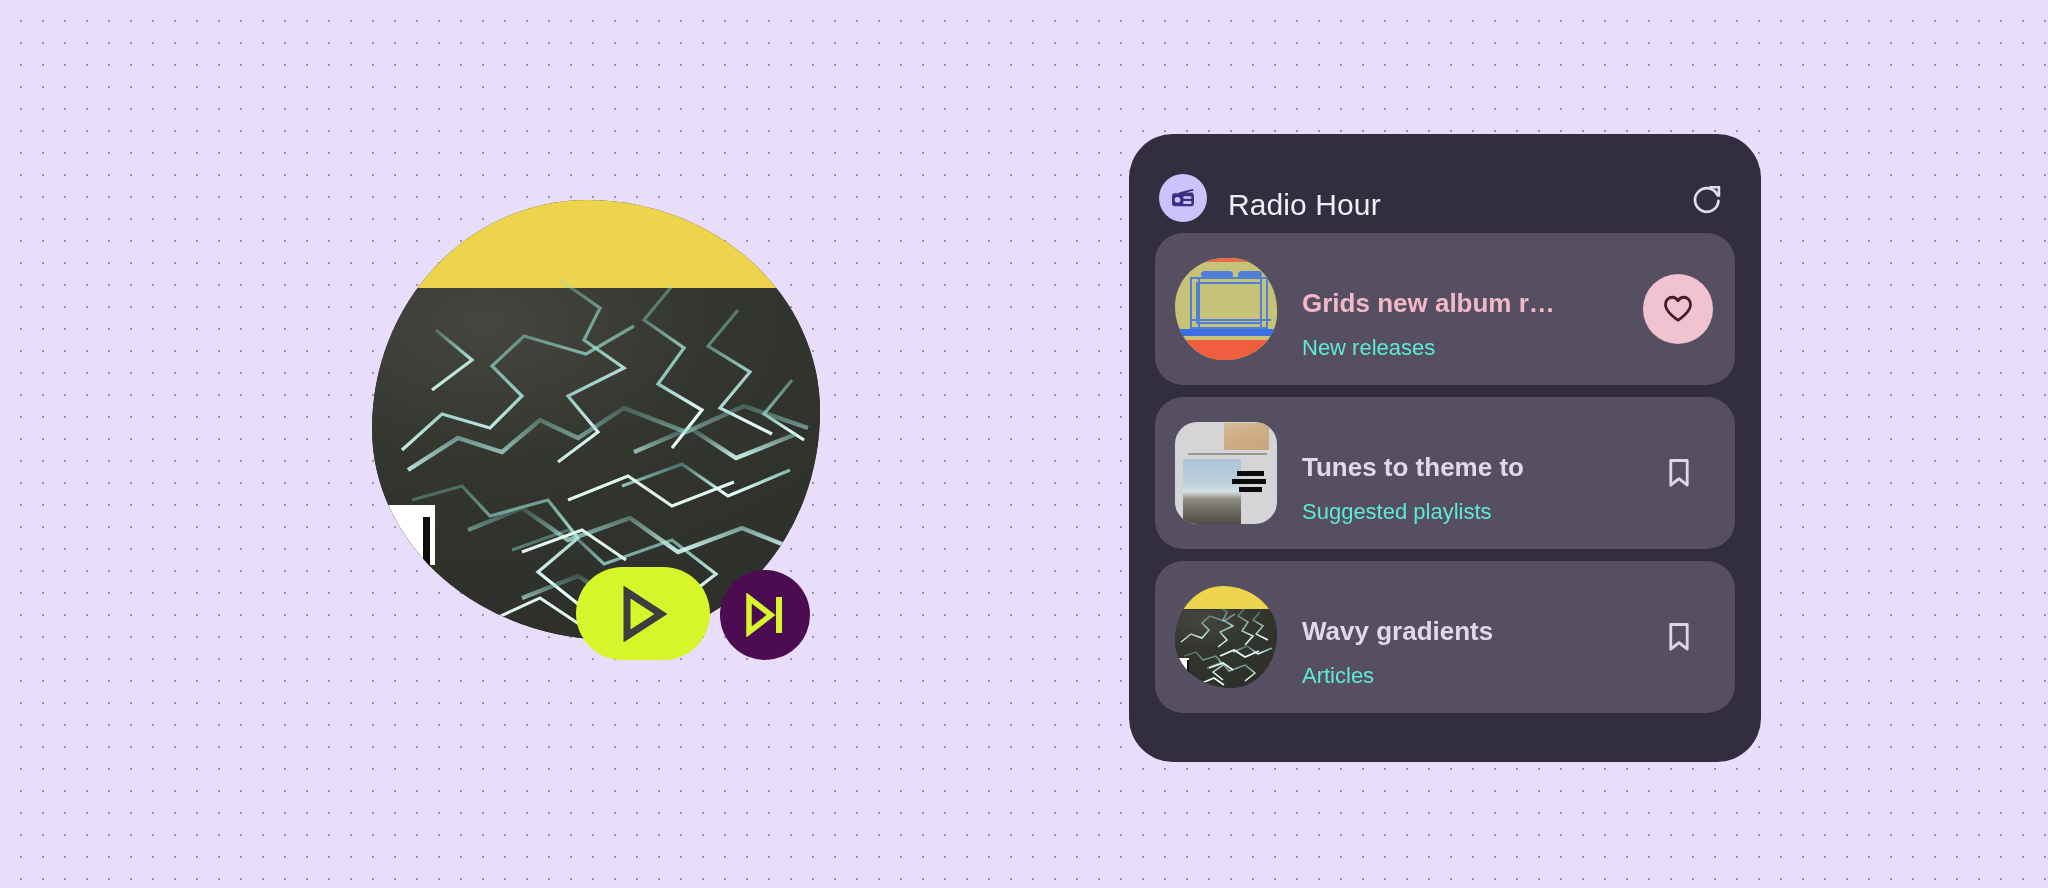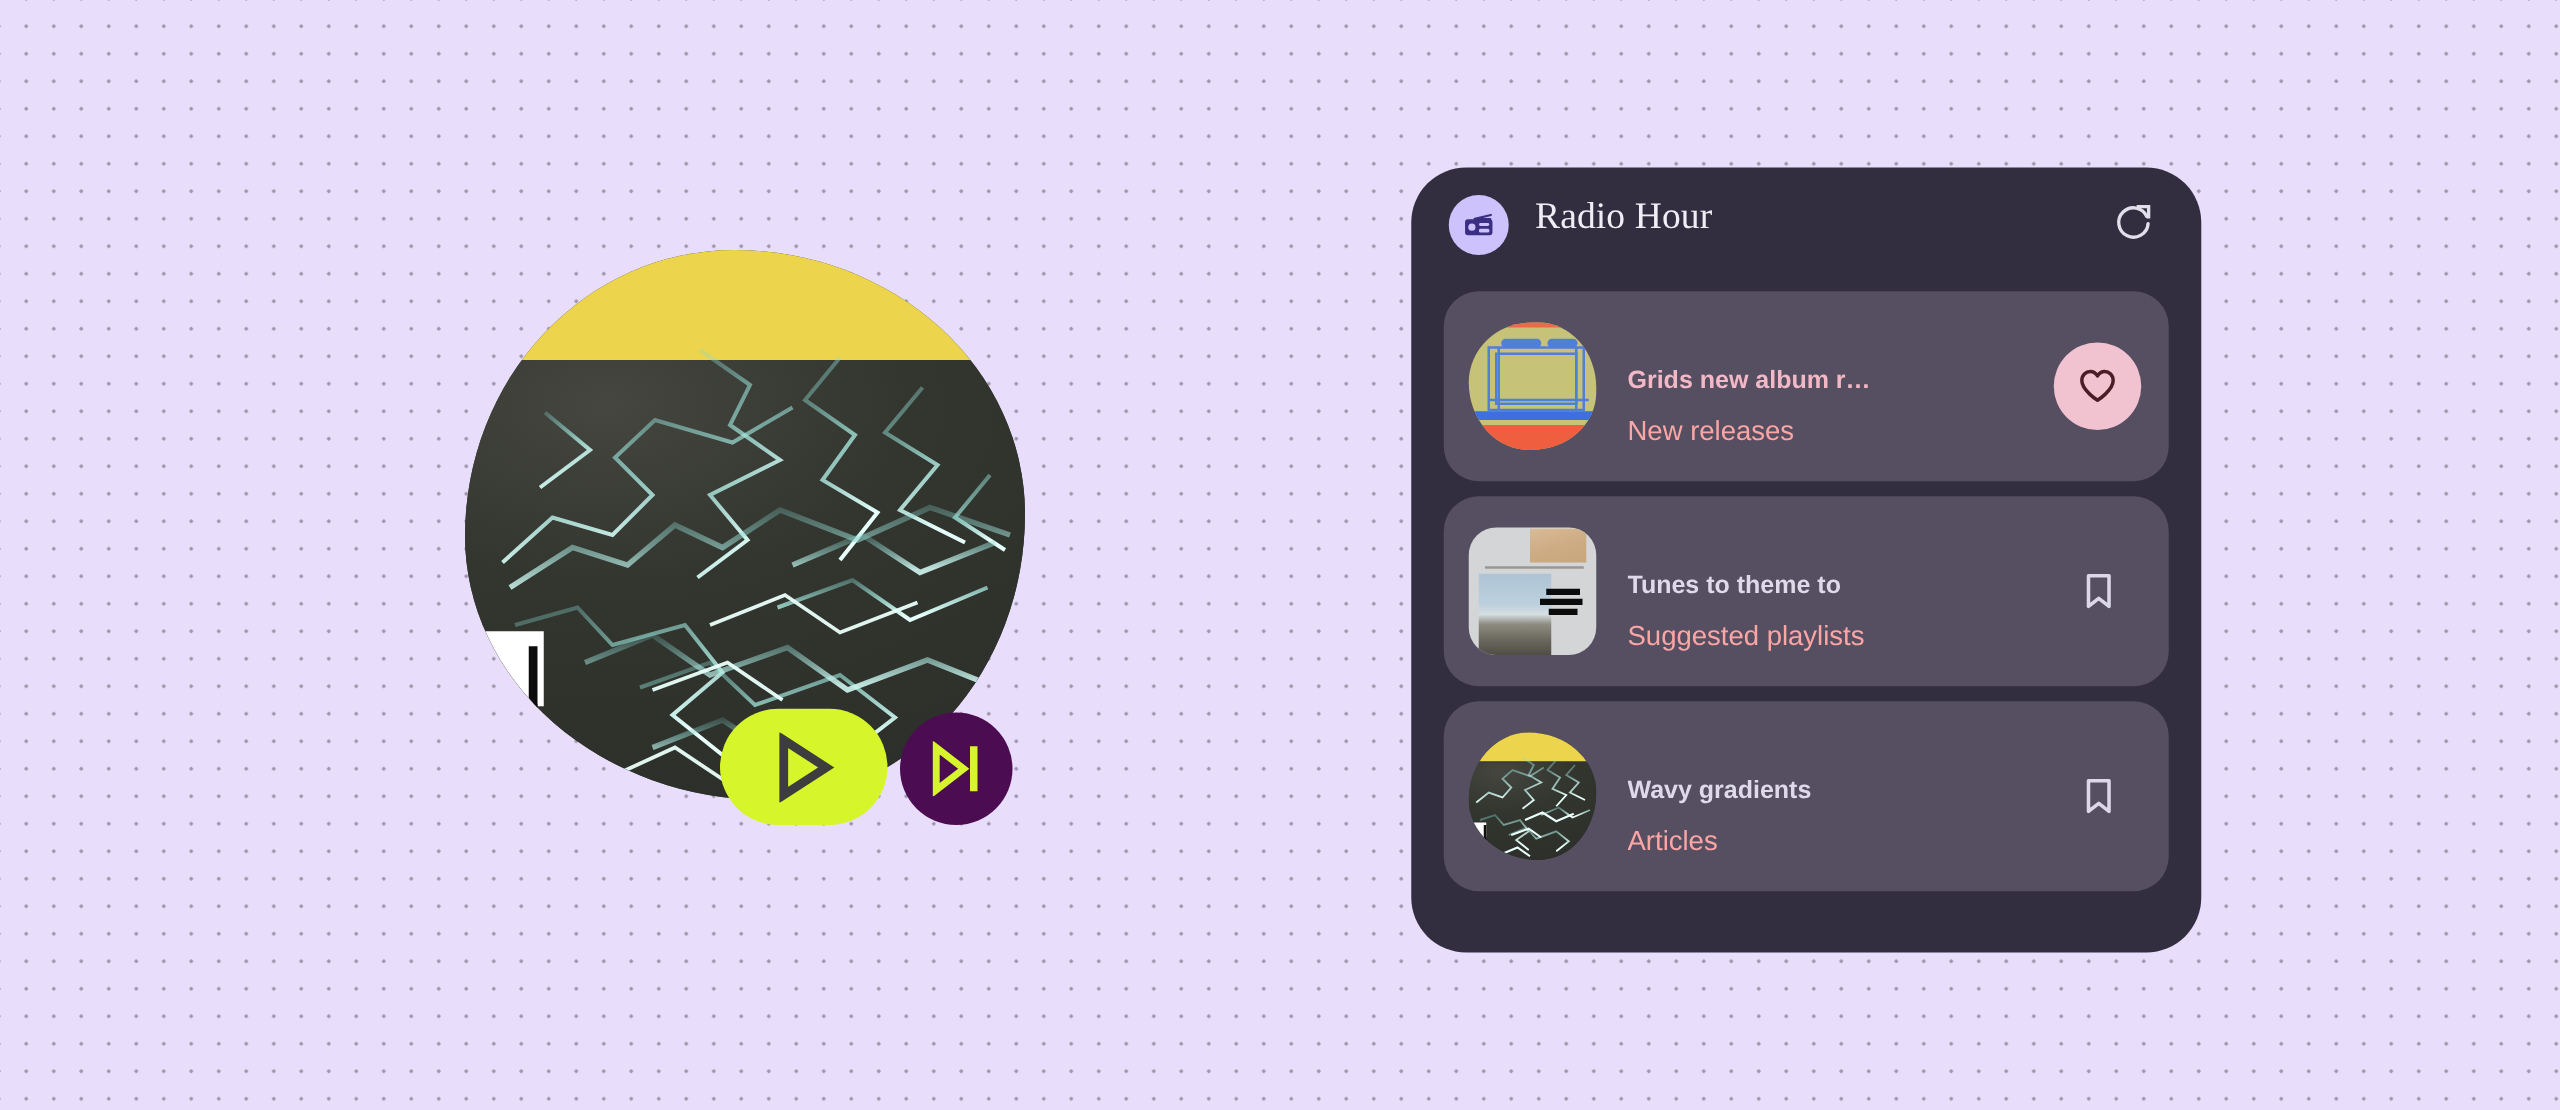--- a/index.html
+++ b/index.html
@@ -134,23 +134,22 @@
     width: 632px;
     height: 628px;
     background: #322e40;
     border-radius: 44px;
     padding: 22px 26px 26px 26px;
   }
 
   .card-header {
     height: 66px;
     display: flex;
-    align-items: flex-start;
+    align-items: flex-end;
     padding: 0 6px 0 4px;
-    font-family: Liberation Serif, serif;
   }
 
   .radio-badge {
     width: 48px;
     height: 48px;
     border-radius: 50%;
     background: #cdc2fb;
     display: flex;
     align-items: center;
     justify-content: center;
@@ -290,33 +289,33 @@
   .thumb-photo .tp-bar.b2 { left: 56%; top: 56%; width: 33%; }
   .thumb-photo .tp-bar.b3 { left: 63%; top: 64%; width: 22%; }
 
   .row-text {
     flex: 1 1 auto;
     min-width: 0;
     margin-left: 25px;
     padding-right: 8px;
   }
   .row-title {
-    font-size: 20px;
+    font-size: 26px;
     font-weight: 700;
     color: #dedaea;
     white-space: nowrap;
     overflow: hidden;
     line-height: 1.2;
     margin-top: 32px;
   }
   .row-title.highlight { color: #f2b8c6; }
   .row-sub {
     font-size: 22px;
     font-weight: 400;
-    color: #fca5a5;
+    color: #5eead4;
     margin-top: 16px;
     white-space: nowrap;
     overflow: hidden;
     line-height: 1.2;
   }
 
   .row-action {
     flex: 0 0 auto;
     width: 68px;
     height: 68px;

